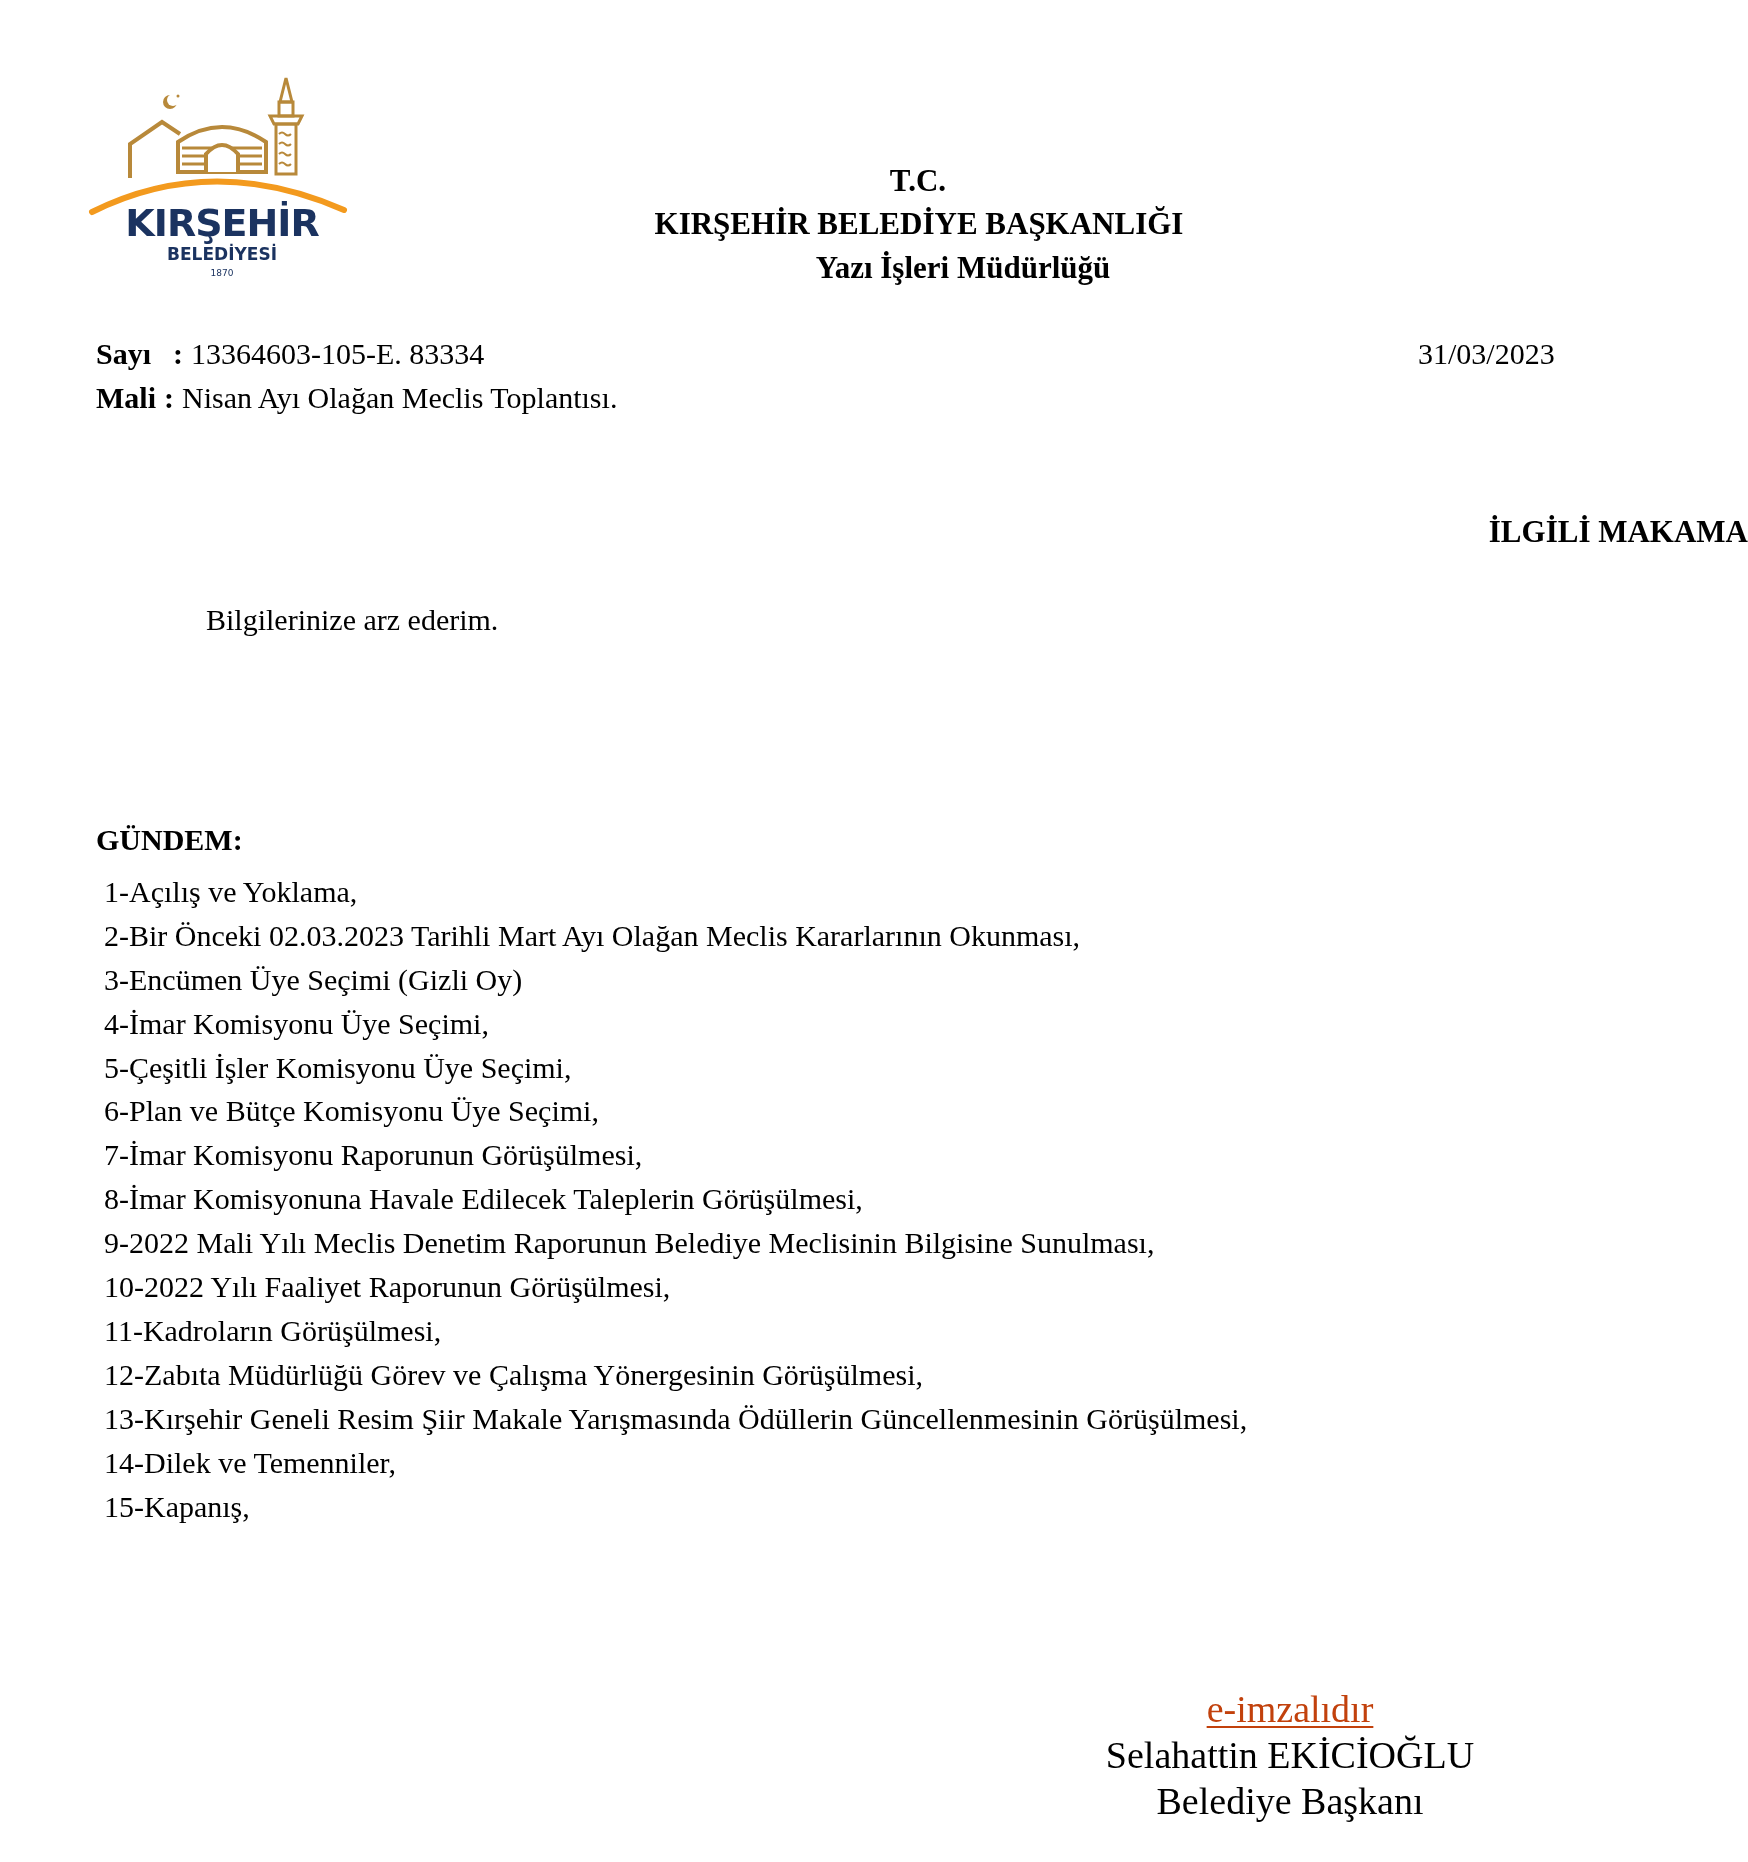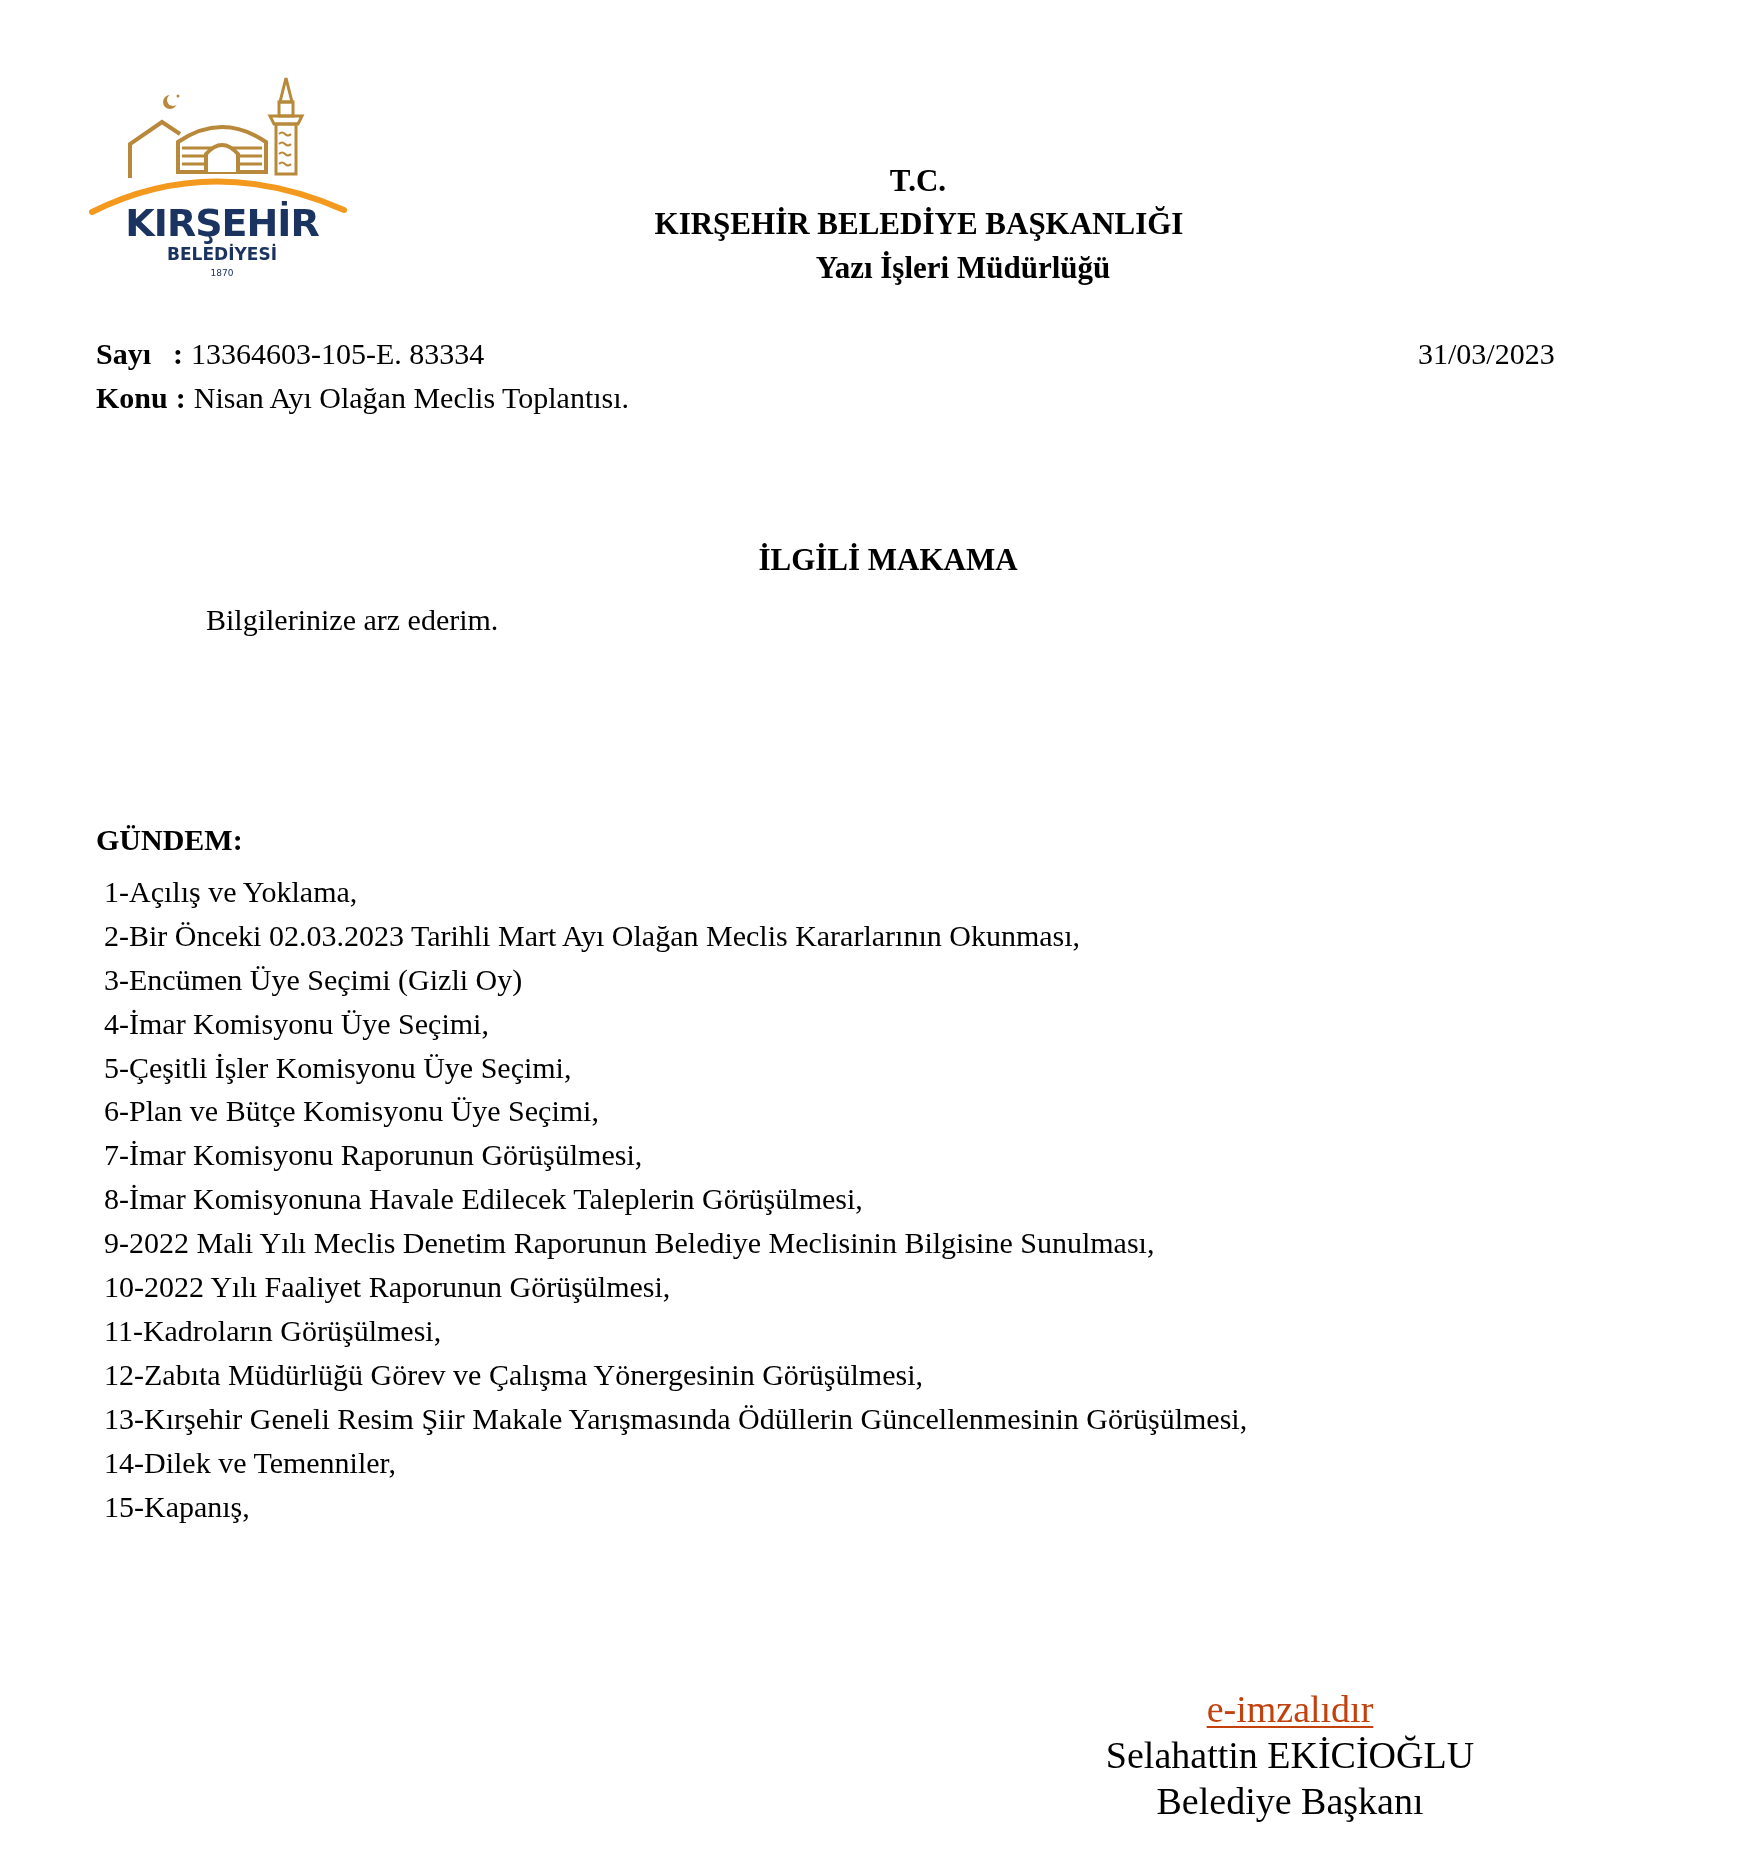--- a/index.html
+++ b/index.html
@@ -17,22 +17,22 @@
     #hdr-dept { left: 0; width: 1656px; top: 250px; text-align: center; padding-left: 270px; box-sizing: border-box; }
 
     
     .meta-line { position: absolute; left: 96px; font-size: 30px; white-space: nowrap; }
     .meta-line b { font-weight: bold; }
     #meta-sayi { top: 337px; }
     #meta-konu { top: 381px; }
     #meta-date { position: absolute; left: 1418px; top: 337px; font-size: 30px; }
 
     
-    #addressee { position: absolute; left: 0; width: 1748px; top: 514px; text-align: center;
-                 font-weight: bold; font-size: 31px; padding-left: 28px; box-sizing: border-box; margin-top: 28px; }
+    #addressee { position: absolute; left: 0; width: 1748px; top: 514px; text-align: right;
+                 font-weight: bold; font-size: 31px; padding-left: 28px; box-sizing: border-box; }
 
     
     #body { position: absolute; left: 96px; width: 1572px; top: 598px; font-size: 30px; line-height: 44px; }
     #body p { margin: 0; text-align: justify; text-align-last: left; }
     #body .indent { text-indent: 110px; }
 
     
     #agenda { position: absolute; left: 96px; top: 818px; font-size: 30px; line-height: 43.9px; }
     #agenda-title { font-weight: bold; }
     #agenda ol { list-style: none; margin: 8px; padding: 0; }
@@ -81,21 +81,21 @@
 </div>
 
 <div id="hdr-tc" class="hdr">T.C.</div>
 <div id="hdr-org" class="hdr">KIRŞEHİR BELEDİYE BAŞKANLIĞI</div>
 <div id="hdr-dept" class="hdr">Yazı İşleri Müdürlüğü</div>
 
 <div id="meta-sayi" class="meta-line">
   <b>Sayı</b><b style="padding-left:22px;padding-right:8px;">:</b><span>13364603-105-E. 83334</span>
 </div>
 <div id="meta-konu" class="meta-line">
-  <b>Konu</b><b style="padding-left:8px;padding-right:8px;">:</b><span>Nisan Ayı Olağan Meclis Toplantısı.</span>
+  <b>Mali</b><b style="padding-left:8px;padding-right:8px;">:</b><span>Nisan Ayı Olağan Meclis Toplantısı.</span>
 </div>
 <div id="meta-date">31/03/2023</div>
 
 <div id="addressee">İLGİLİ MAKAMA</div>
 
 <div id="body">
   <p class="indent">Bilgilerinize arz ederim.</p>
 </div>
 
 <div id="agenda">

